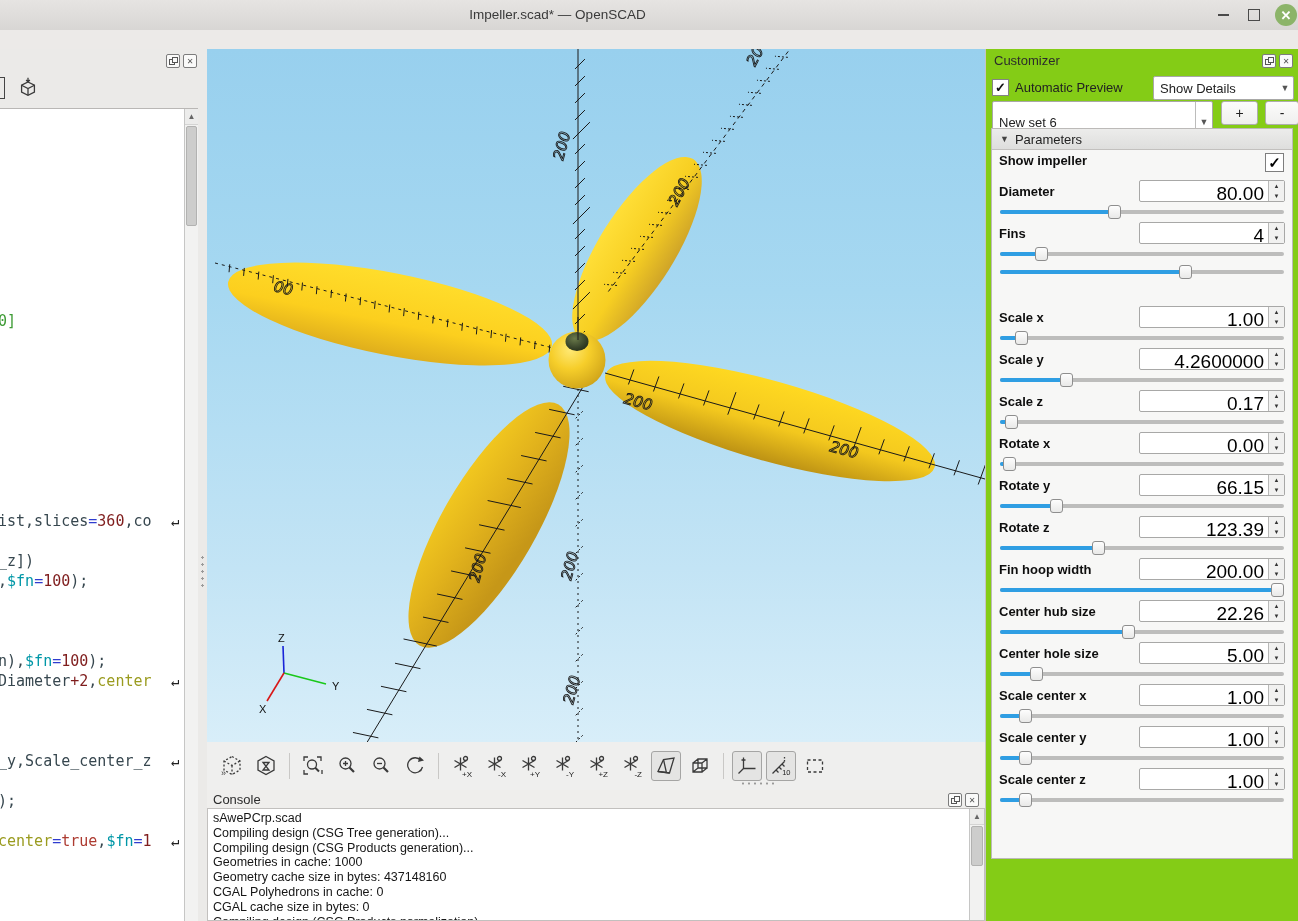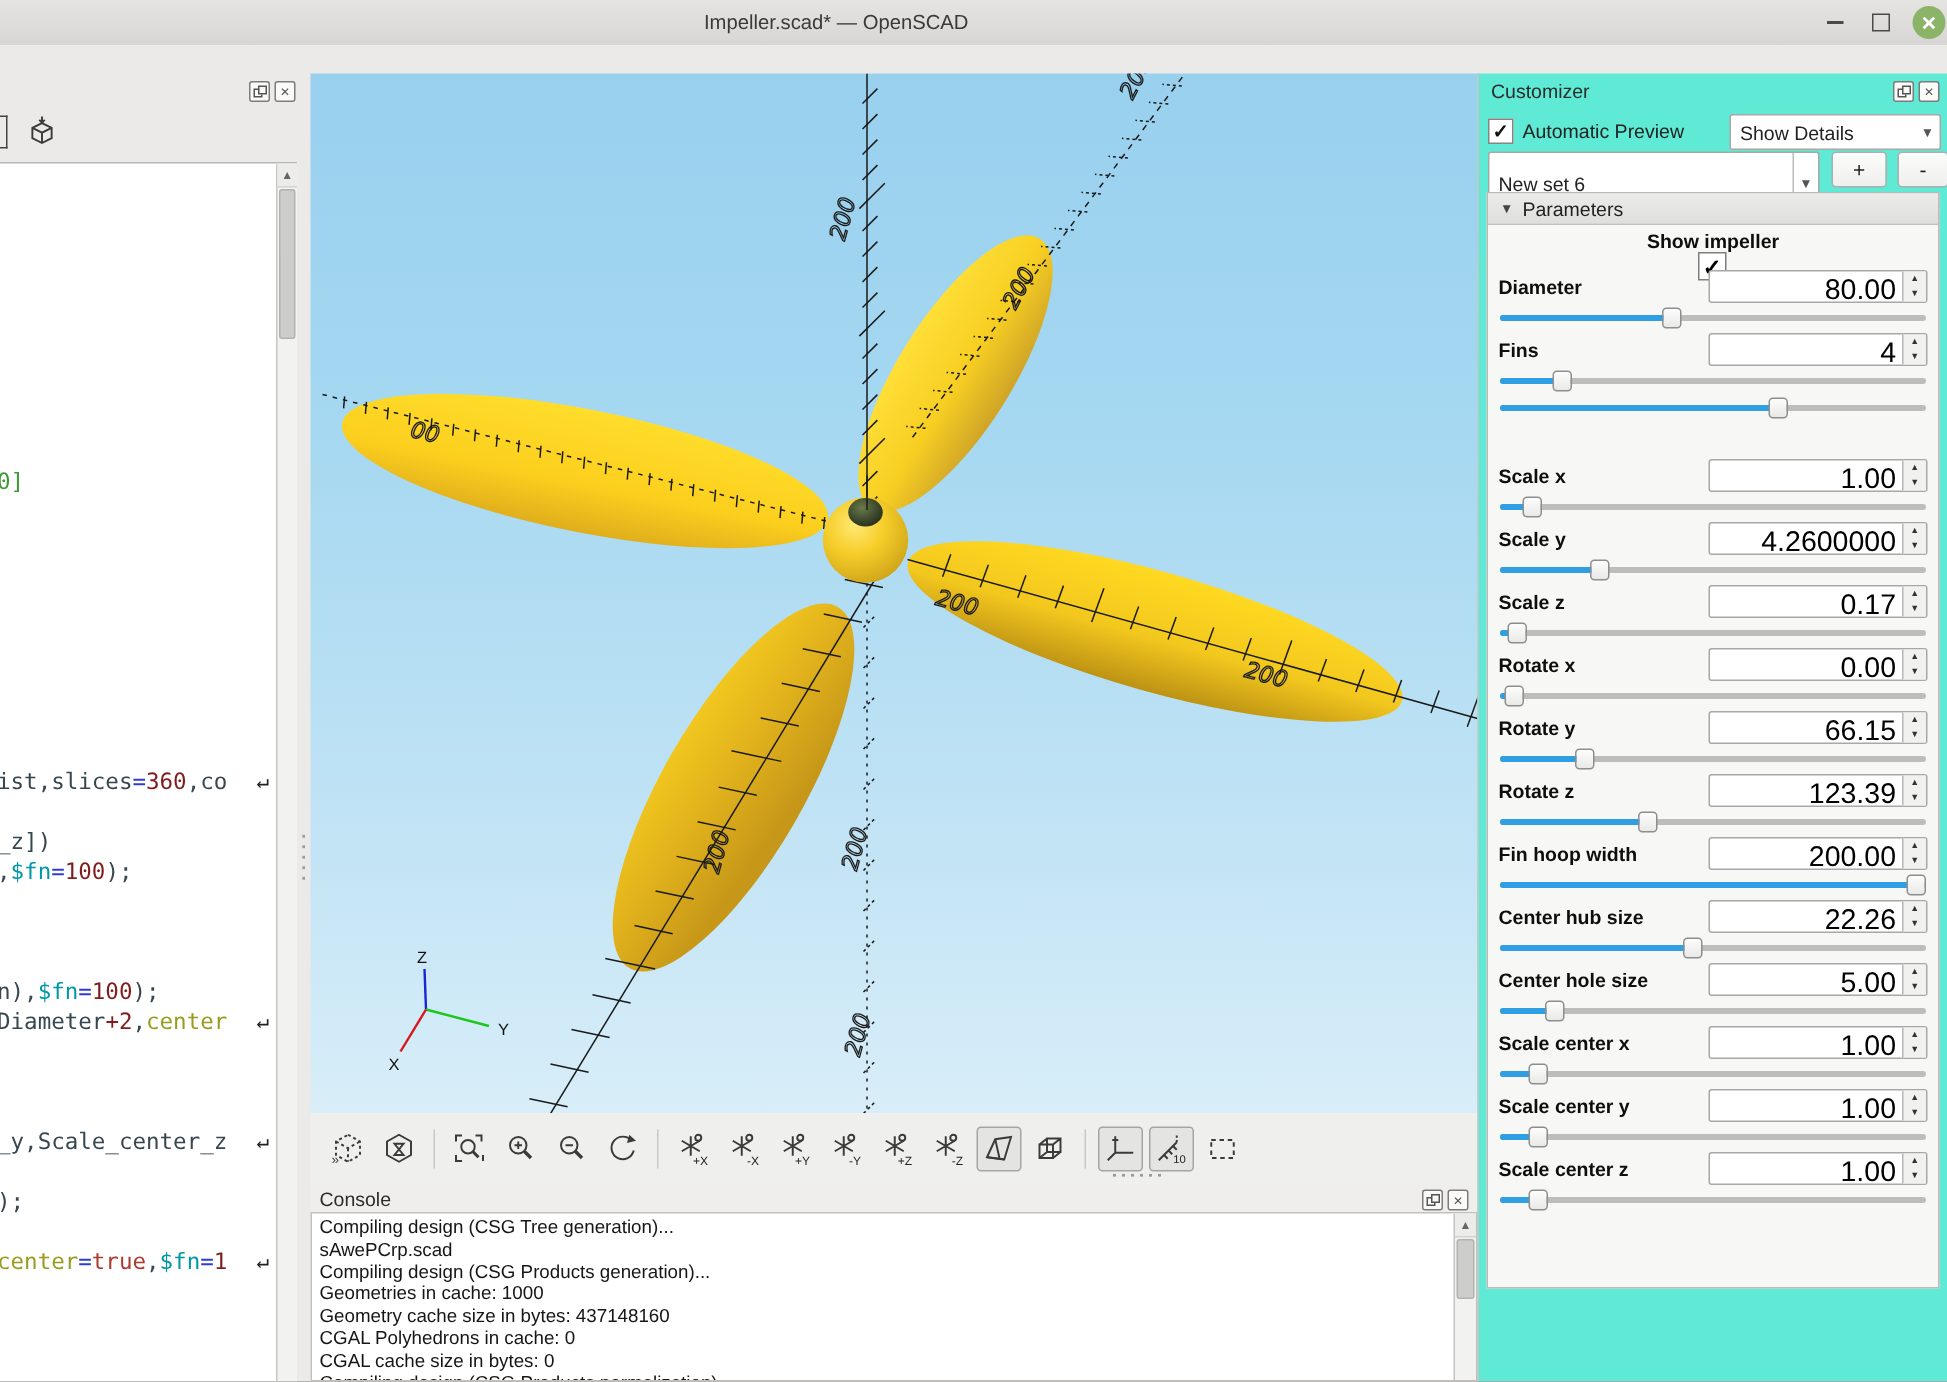--- a/index.html
+++ b/index.html
@@ -65,21 +65,21 @@
   .console{position:absolute;left:207px;top:790px;width:778px;height:131px;background:#efeeec;}
   .console-header{position:absolute;left:0;top:0;right:0;height:18px;}
   .console-title{position:absolute;left:6px;top:2px;font-size:13px;color:#2c2c2c;}
   .console .dockbtns{right:6px;top:3px;}
   .console-body{position:absolute;left:0;top:18px;right:0;bottom:0;background:#fff;border:1px solid #c2c0be;
     box-sizing:border-box;overflow:hidden;}
   .console-lines{position:absolute;left:5px;top:2px;right:16px;font-size:12.5px;line-height:14.8px;color:#161616;}
   .console .vscroll{width:14px;}
 
   
-  .customizer{position:absolute;left:985px;top:49px;width:313px;height:872px;background:#5eead4;
+  .customizer{position:absolute;left:985px;top:49px;width:313px;height:872px;background:#84cc16;
     border-left:1px solid #c6c4c2;box-sizing:border-box;}
   .cust-title{position:absolute;left:8px;top:4px;font-size:13px;color:#2c2c2c;}
   .customizer .dockbtns{right:5px;top:5px;}
   .cust-row2{position:absolute;left:6px;top:27px;right:5px;height:24px;}
   .chk-box{width:15px;height:15px;background:#fff;border:1px solid #848484;display:inline-flex;
     align-items:center;justify-content:center;font-size:13px;font-weight:bold;color:#111;}
   .auto-prev{position:absolute;left:0;top:3px;display:flex;align-items:center;gap:6px;font-size:13px;}
   .dd{position:absolute;background:#fff;border:1px solid #a8a8a7;border-radius:2px;font-size:13px;
     display:flex;align-items:center;box-sizing:border-box;}
   .dd .dd-text{flex:1;padding-left:6px;}
@@ -91,21 +91,21 @@
     border:1px solid #aeaeae;border-radius:3px;font-size:14px;color:#222;display:flex;
     align-items:center;justify-content:center;box-sizing:border-box;}
   .btn-add{left:229px;width:37px;} .btn-remove{left:273px;width:34px;}
 
   .param-group{position:absolute;left:5px;top:79px;width:302px;height:731px;border:1px solid #bcbab8;
     background:#f7f7f6;box-sizing:border-box;}
   .pg-header{height:20px;background:linear-gradient(#ececeb,#dededd);border-bottom:1px solid #c2c0be;
     font-size:13px;color:#222;display:flex;align-items:center;padding-left:8px;gap:6px;}
   .pg-header .tri{font-size:9px;color:#444;}
   .pg-body{position:absolute;left:0;top:20px;right:0;bottom:0;padding:4px 7px 0 7px;}
-  .param-chk-row{height:26px;display:flex;align-items:center;justify-content:space-between;flex-direction:column;}
+  .param-chk-row{height:26px;display:flex;align-items:flex-start;justify-content:space-between;}
   .param-label{font-size:13px;font-weight:bold;color:#0e0e0e;}
   .param-chk{width:17px;height:17px;background:#fff;border:1px solid #7e7e7e;display:flex;
     align-items:center;justify-content:center;font-size:15px;font-weight:bold;color:#000;margin-right:1px;}
   .param-num{height:42px;}
   .param-num .top{height:24px;display:flex;align-items:center;justify-content:space-between;}
   .spin{width:146px;height:22px;background:#fff;border:1px solid #a8a8a7;border-radius:2px;
     display:flex;box-sizing:border-box;}
   .spin .val{flex:1;text-align:right;font-size:19px;color:#000;padding:2px 4px 0 0;overflow:hidden;}
   .spin .btns{width:15px;border-left:1px solid #b8b8b7;display:flex;flex-direction:column;background:#f1f1f0;}
   .spin .btns span{flex:1;display:flex;align-items:center;justify-content:center;font-size:6px;color:#333;}
@@ -475,22 +475,22 @@
       <div class="dockbtns">
         <div class="dockbtn">
             <span class="float-glyph"></span>
             <span class="float-glyph2"></span>
           </div>
         <div class="dockbtn">✕</div>
       </div>
     </div>
     <div class="console-body">
       <div class="console-lines" id="console-lines">
+          <div>sAwePCrp.scad</div>
           <div>Compiling design (CSG Tree generation)...</div>
-          <div>sAwePCrp.scad</div>
           <div>Compiling design (CSG Products generation)...</div>
           <div>Geometries in cache: 1000</div>
           <div>Geometry cache size in bytes: 437148160</div>
           <div>CGAL Polyhedrons in cache: 0</div>
           <div>CGAL cache size in bytes: 0</div>
           <div>Compiling design (CSG Products normalization)</div>
         </div>
       <div class="vscroll" style="top:0;">
         <div class="arrow">▲</div>
         <div class="thumb" style="top:17px;height:38px;"></div>

